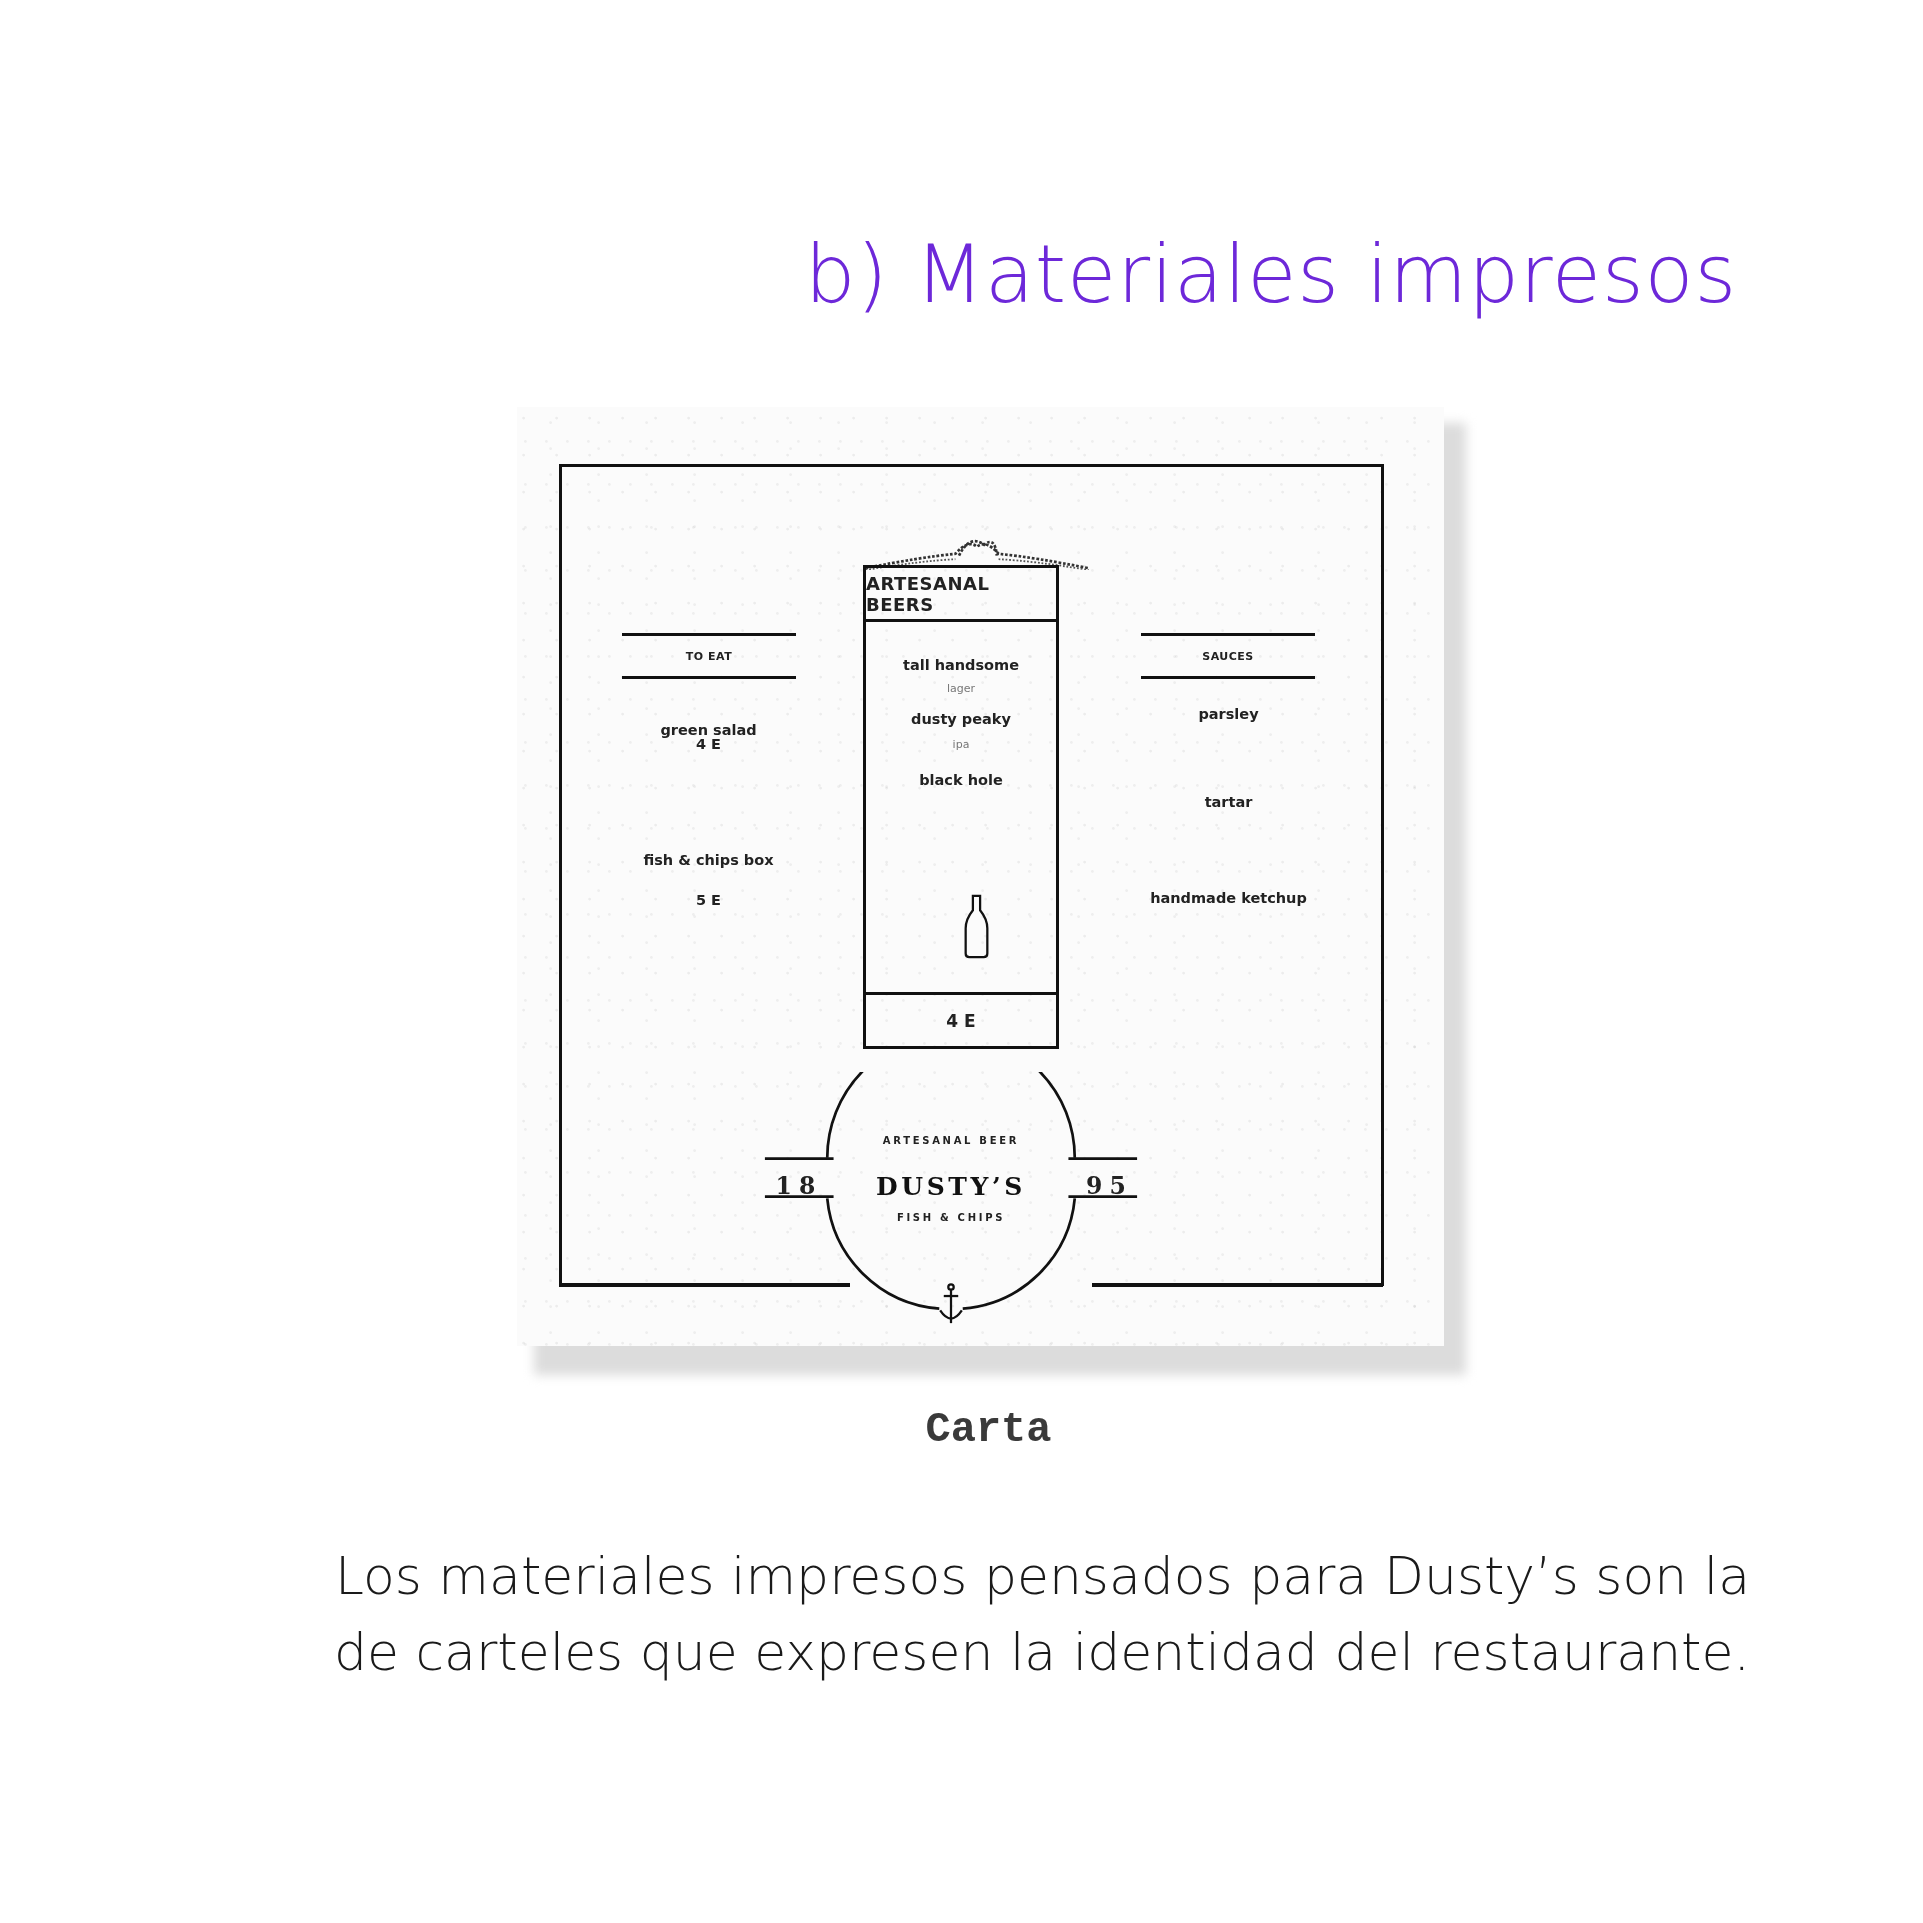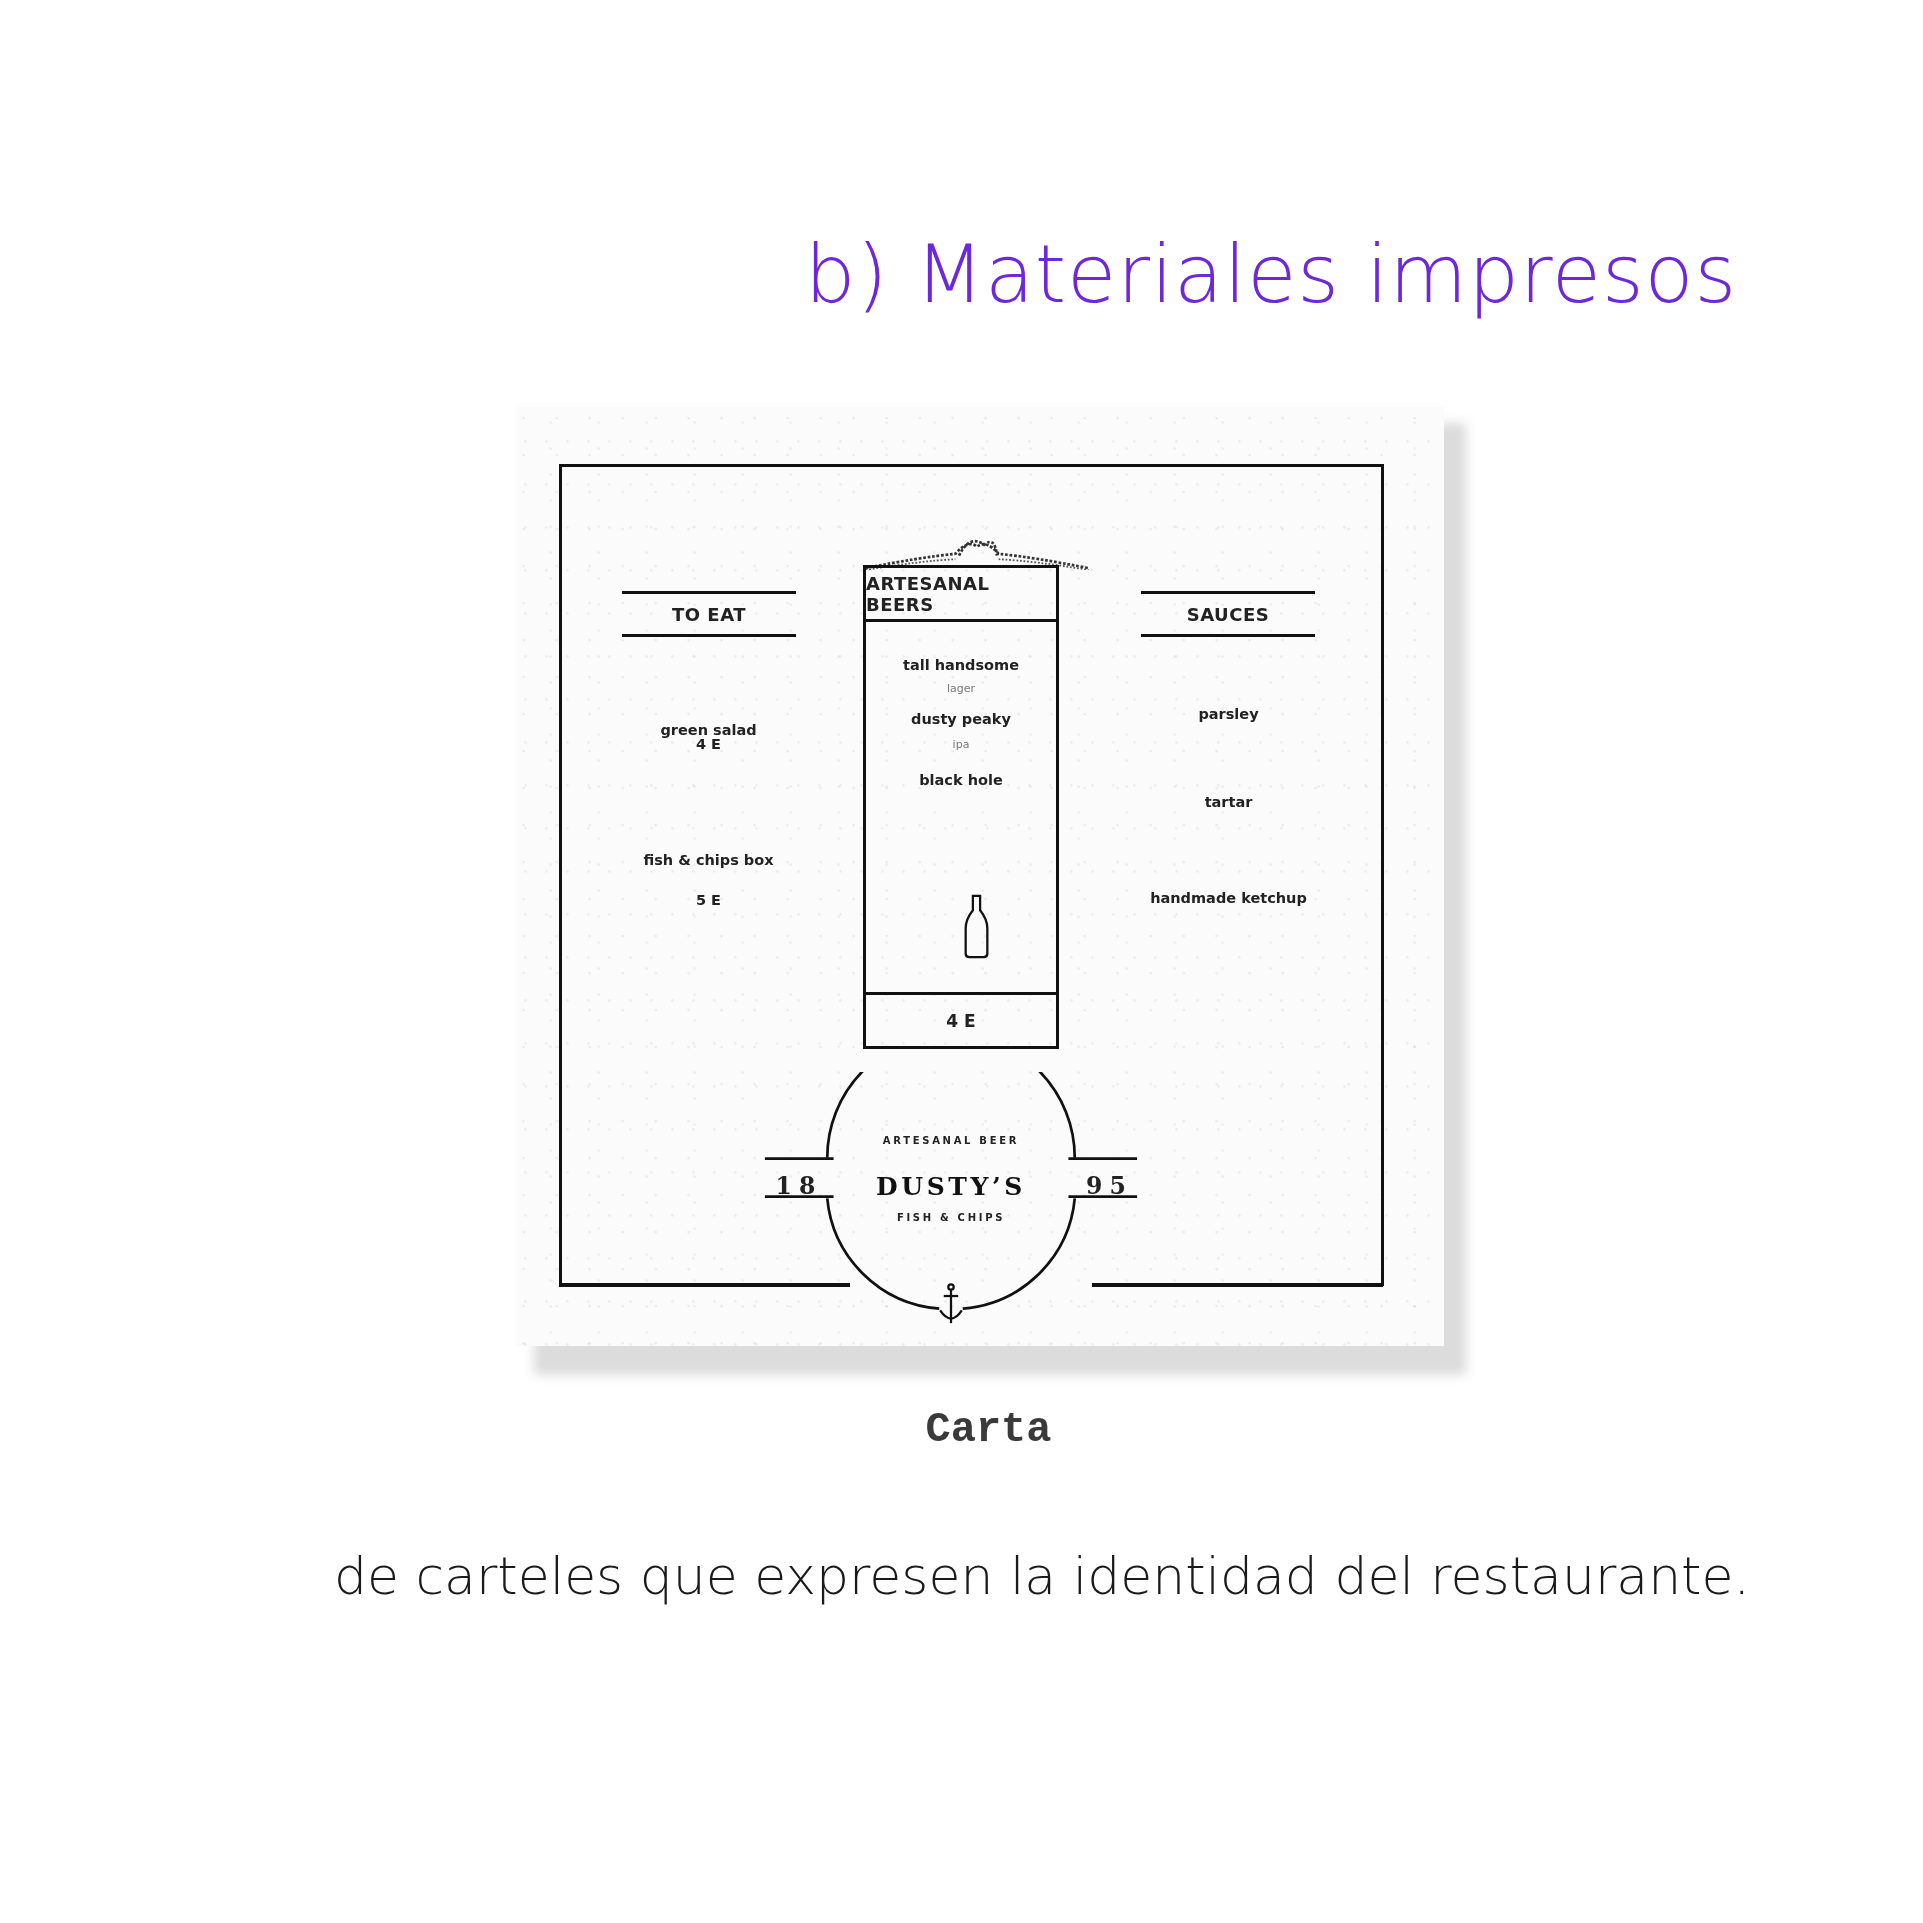--- a/index.html
+++ b/index.html
@@ -23,21 +23,21 @@
 
   .frame { position:absolute; left:42px; top:57px; width:825px; height:822px;
     border:3.6px solid #111; border-bottom:none; box-sizing:border-box; }
   .frame-bottom-left { position:absolute; left:42px; top:876px; width:291px; height:3.6px; background:#111; }
   .frame-bottom-right { position:absolute; left:575px; top:876px; width:291px; height:3.6px; background:#111; }
 
   .menu-font { font-family:"DejaVu Sans", sans-serif; font-weight:bold; color:#222; }
 
   .section-head { position:absolute; width:174px; height:40px; border-top:3.6px solid #111;
     border-bottom:3.6px solid #111; display:flex; align-items:center; justify-content:center;
-    font-size:18px; letter-spacing:0.5px; }
+    font-size:11px; letter-spacing:0.5px;margin-top:42px; }
   .to-eat { left:105px; top:184px; }
   .sauces { left:624px; top:184px; }
 
   .item { position:absolute; text-align:center; font-size:14.5px; width:199px; }
   .col-left { left:92px; }
   .col-right { left:612px; }
 
   .beer-box { position:absolute; left:346px; top:158px; width:196px; height:484px;
     border:3.6px solid #111; box-sizing:border-box; }
   .beer-head { height:51px; border-bottom:3.6px solid #111; display:flex; align-items:center;
@@ -127,15 +127,16 @@
     <div class="logo-year" style="left:14.5px;">18</div>
     <div class="logo-name">DUSTY’S</div>
     <div class="logo-year" style="left:325px;">95</div>
     <div class="logo-small" style="top:140px;">FISH &amp; CHIPS</div>
   </div>
 </div>
 
 <div class="caption">Carta</div>
 
 <div class="body-text">
+  <span>Los materiales impresos pensados para Dusty’s son la</span>
   <span>de carteles que expresen la identidad del restaurante.</span>
 </div>
 
 
 </body></html>

